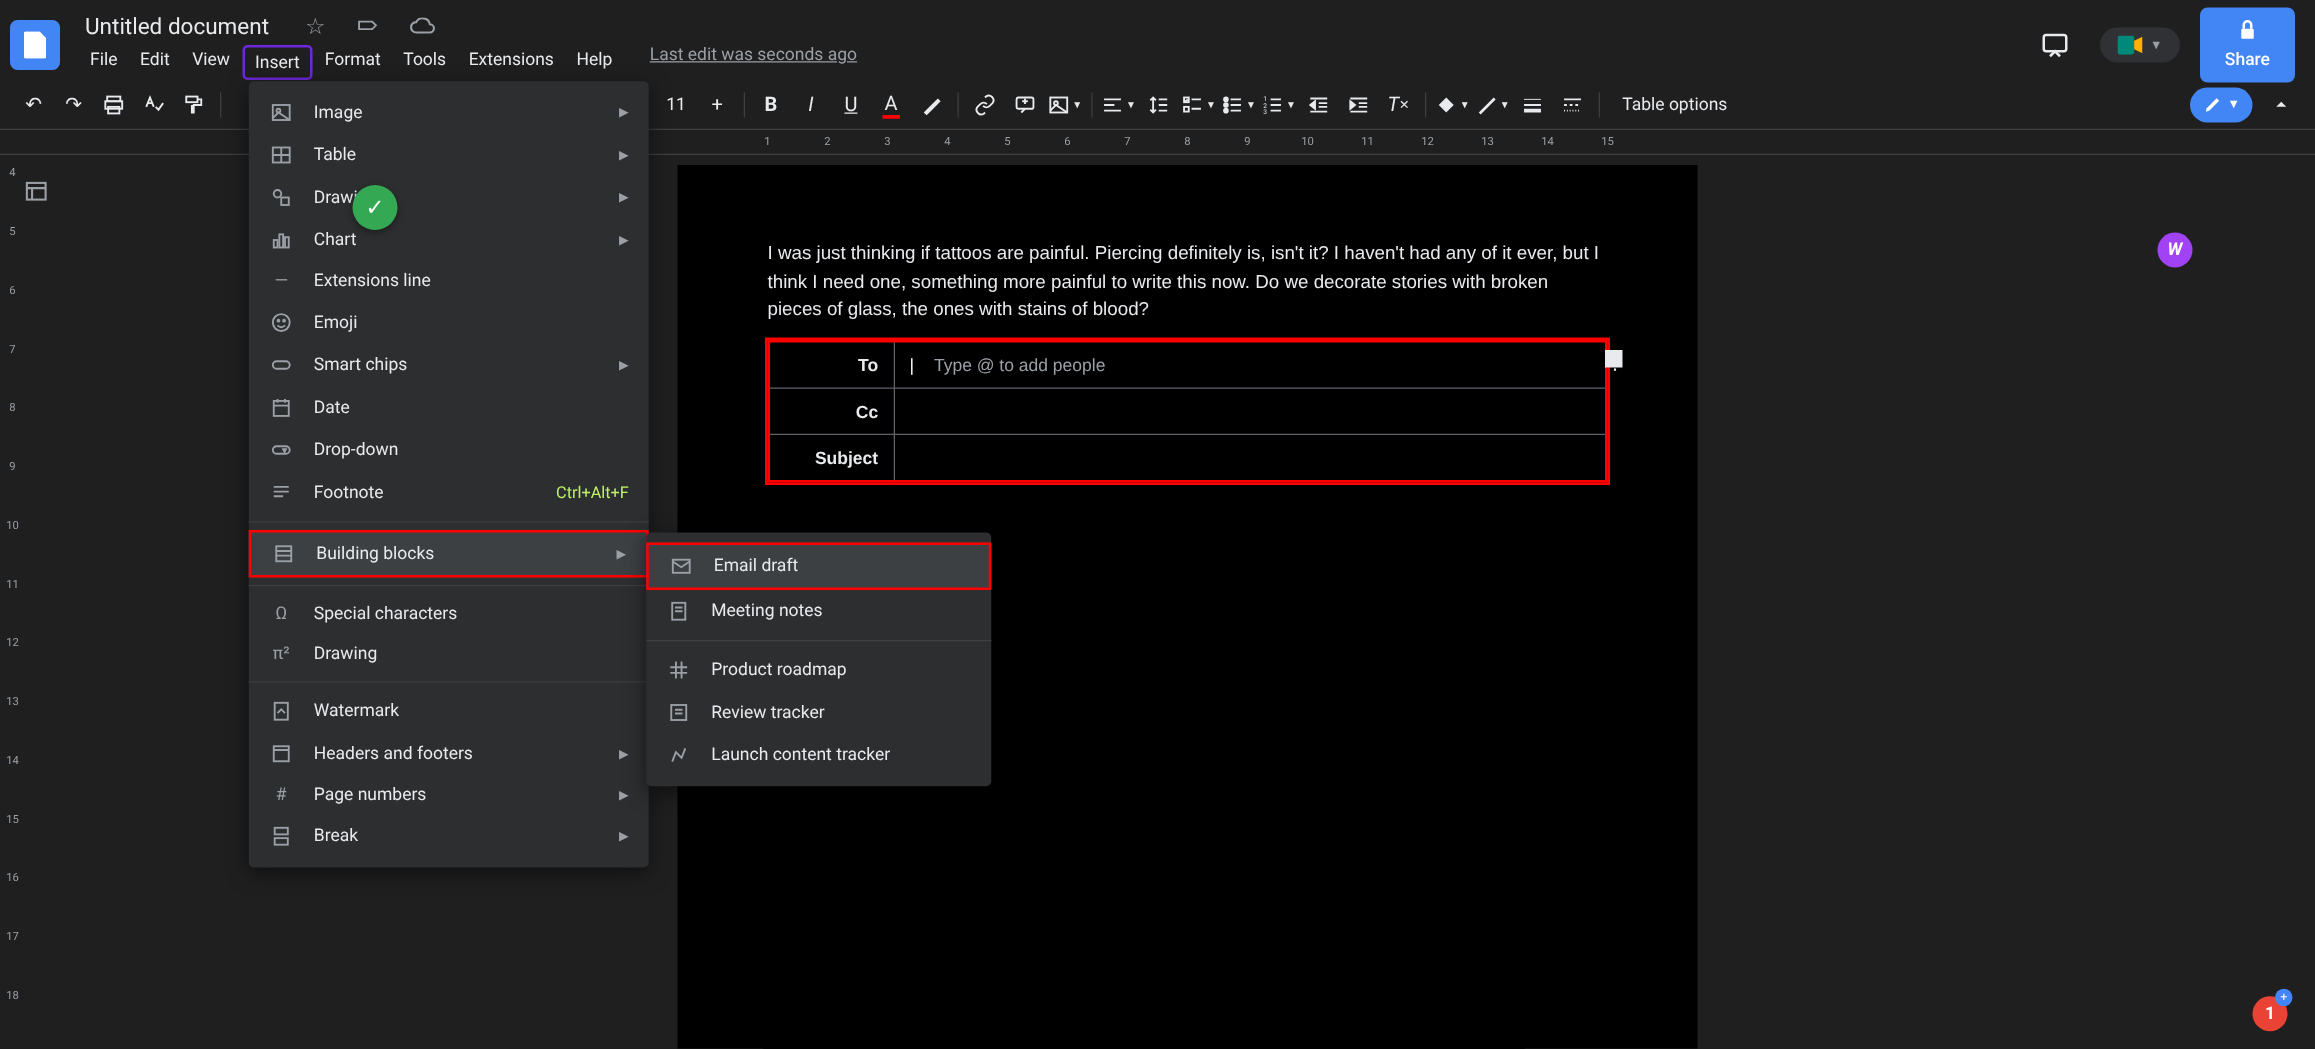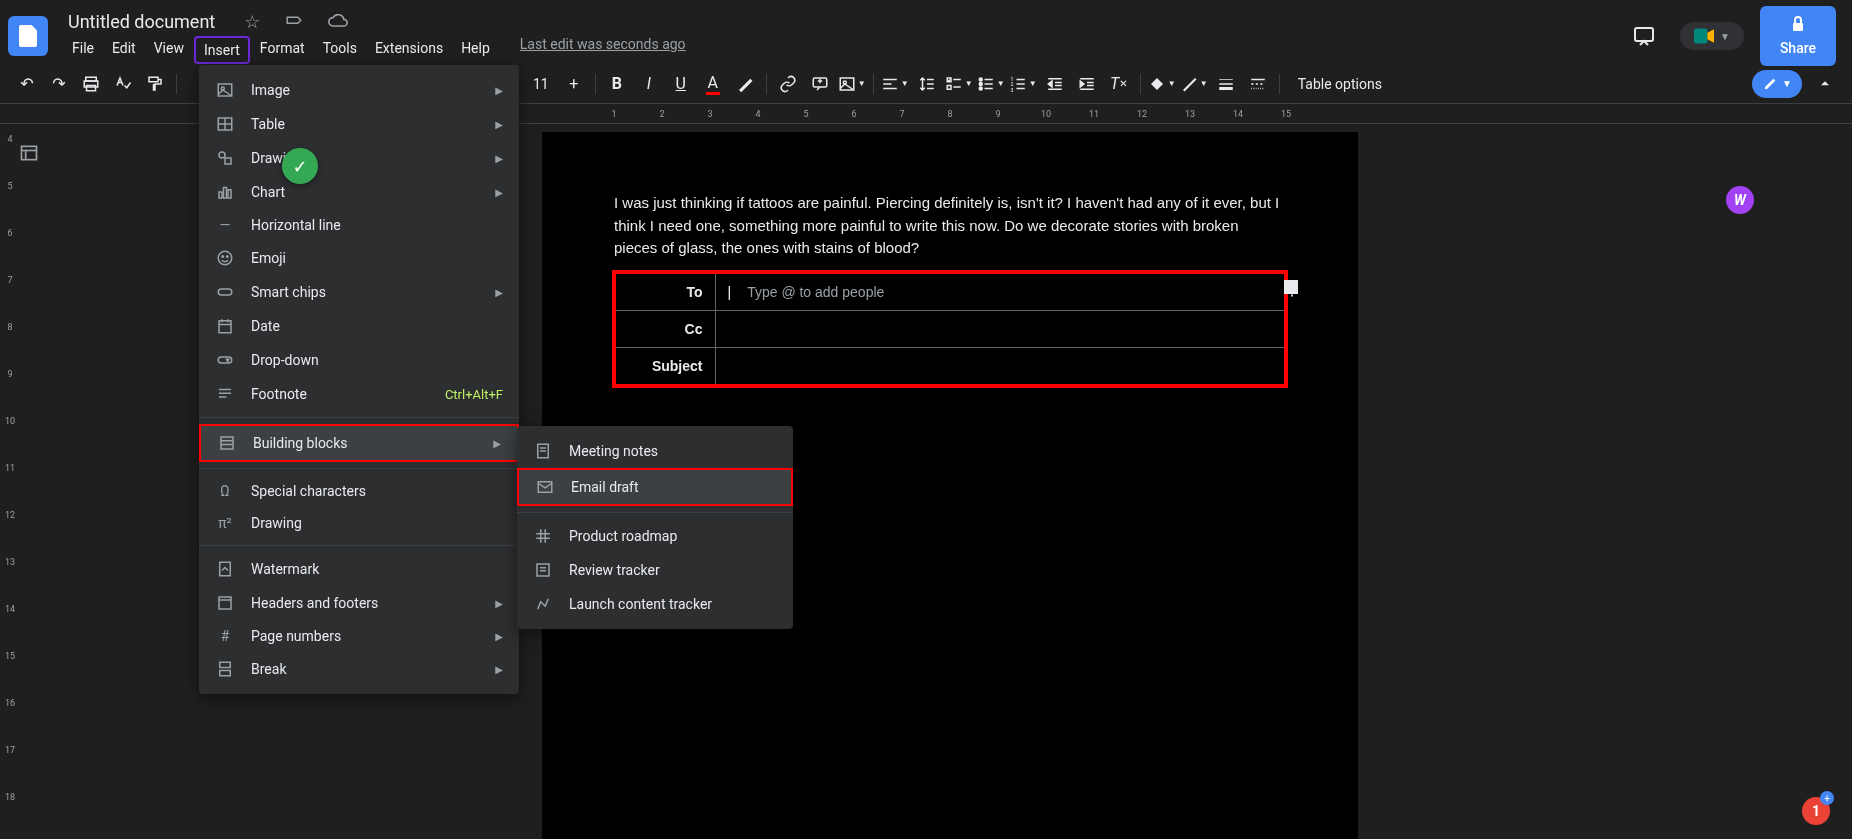--- a/index.html
+++ b/index.html
@@ -721,21 +721,21 @@
           <rect x="4" y="12" width="4" height="8"></rect>
           <rect x="10" y="6" width="4" height="14"></rect>
           <rect x="16" y="9" width="4" height="11"></rect>
         </svg>
       </span>
     <span class="m-label">Chart</span>
     <span class="m-arrow">▶</span>
   </div>
   <div class="menu-row">
     <span class="m-icon">—</span>
-    <span class="m-label">Horizontal line</span>
+    <span class="m-label">Extensions line</span>
   </div>
   <div class="menu-row">
     <span class="m-icon">
         <svg width="18" height="18" viewBox="0 0 24 24" fill="none" stroke="currentColor" stroke-width="2">
           <circle cx="12" cy="12" r="9"></circle>
           <circle cx="9" cy="10" r="1" fill="currentColor"></circle>
           <circle cx="15" cy="10" r="1" fill="currentColor"></circle>
           <path d="M8 15c1 1 3 2 4 2s3-1 4-2"></path>
         </svg>
       </span>
@@ -833,38 +833,38 @@
           <rect x="5" y="3" width="14" height="7"></rect>
           <rect x="5" y="14" width="14" height="7"></rect>
         </svg>
       </span>
     <span class="m-label">Break</span>
     <span class="m-arrow">▶</span>
   </div>
 </div>
 
 <div class="submenu">
+  <div class="menu-row active boxed">
+    <span class="m-icon">
+        <svg width="18" height="18" viewBox="0 0 24 24" fill="none" stroke="currentColor" stroke-width="2">
+          <rect x="3" y="5" width="18" height="14"></rect>
+          <path d="M3 7l9 6 9-6"></path>
+        </svg>
+      </span>
+    <span class="m-label">Email draft</span>
+  </div>
   <div class="menu-row">
     <span class="m-icon">
         <svg width="18" height="18" viewBox="0 0 24 24" fill="none" stroke="currentColor" stroke-width="2">
           <rect x="5" y="3" width="14" height="18"></rect>
           <line x1="8" y1="8" x2="16" y2="8"></line>
           <line x1="8" y1="12" x2="16" y2="12"></line>
         </svg>
       </span>
     <span class="m-label">Meeting notes</span>
-  </div>
-  <div class="menu-row active boxed">
-    <span class="m-icon">
-        <svg width="18" height="18" viewBox="0 0 24 24" fill="none" stroke="currentColor" stroke-width="2">
-          <rect x="3" y="5" width="18" height="14"></rect>
-          <path d="M3 7l9 6 9-6"></path>
-        </svg>
-      </span>
-    <span class="m-label">Email draft</span>
   </div>
   <div class="menu-sep"></div>
   <div class="menu-row">
     <span class="m-icon">
         <svg width="18" height="18" viewBox="0 0 24 24" fill="none" stroke="currentColor" stroke-width="2">
           <path d="M9 3v18M15 3v18M3 9h18M3 15h18"></path>
         </svg>
       </span>
     <span class="m-label">Product roadmap</span>
   </div>

